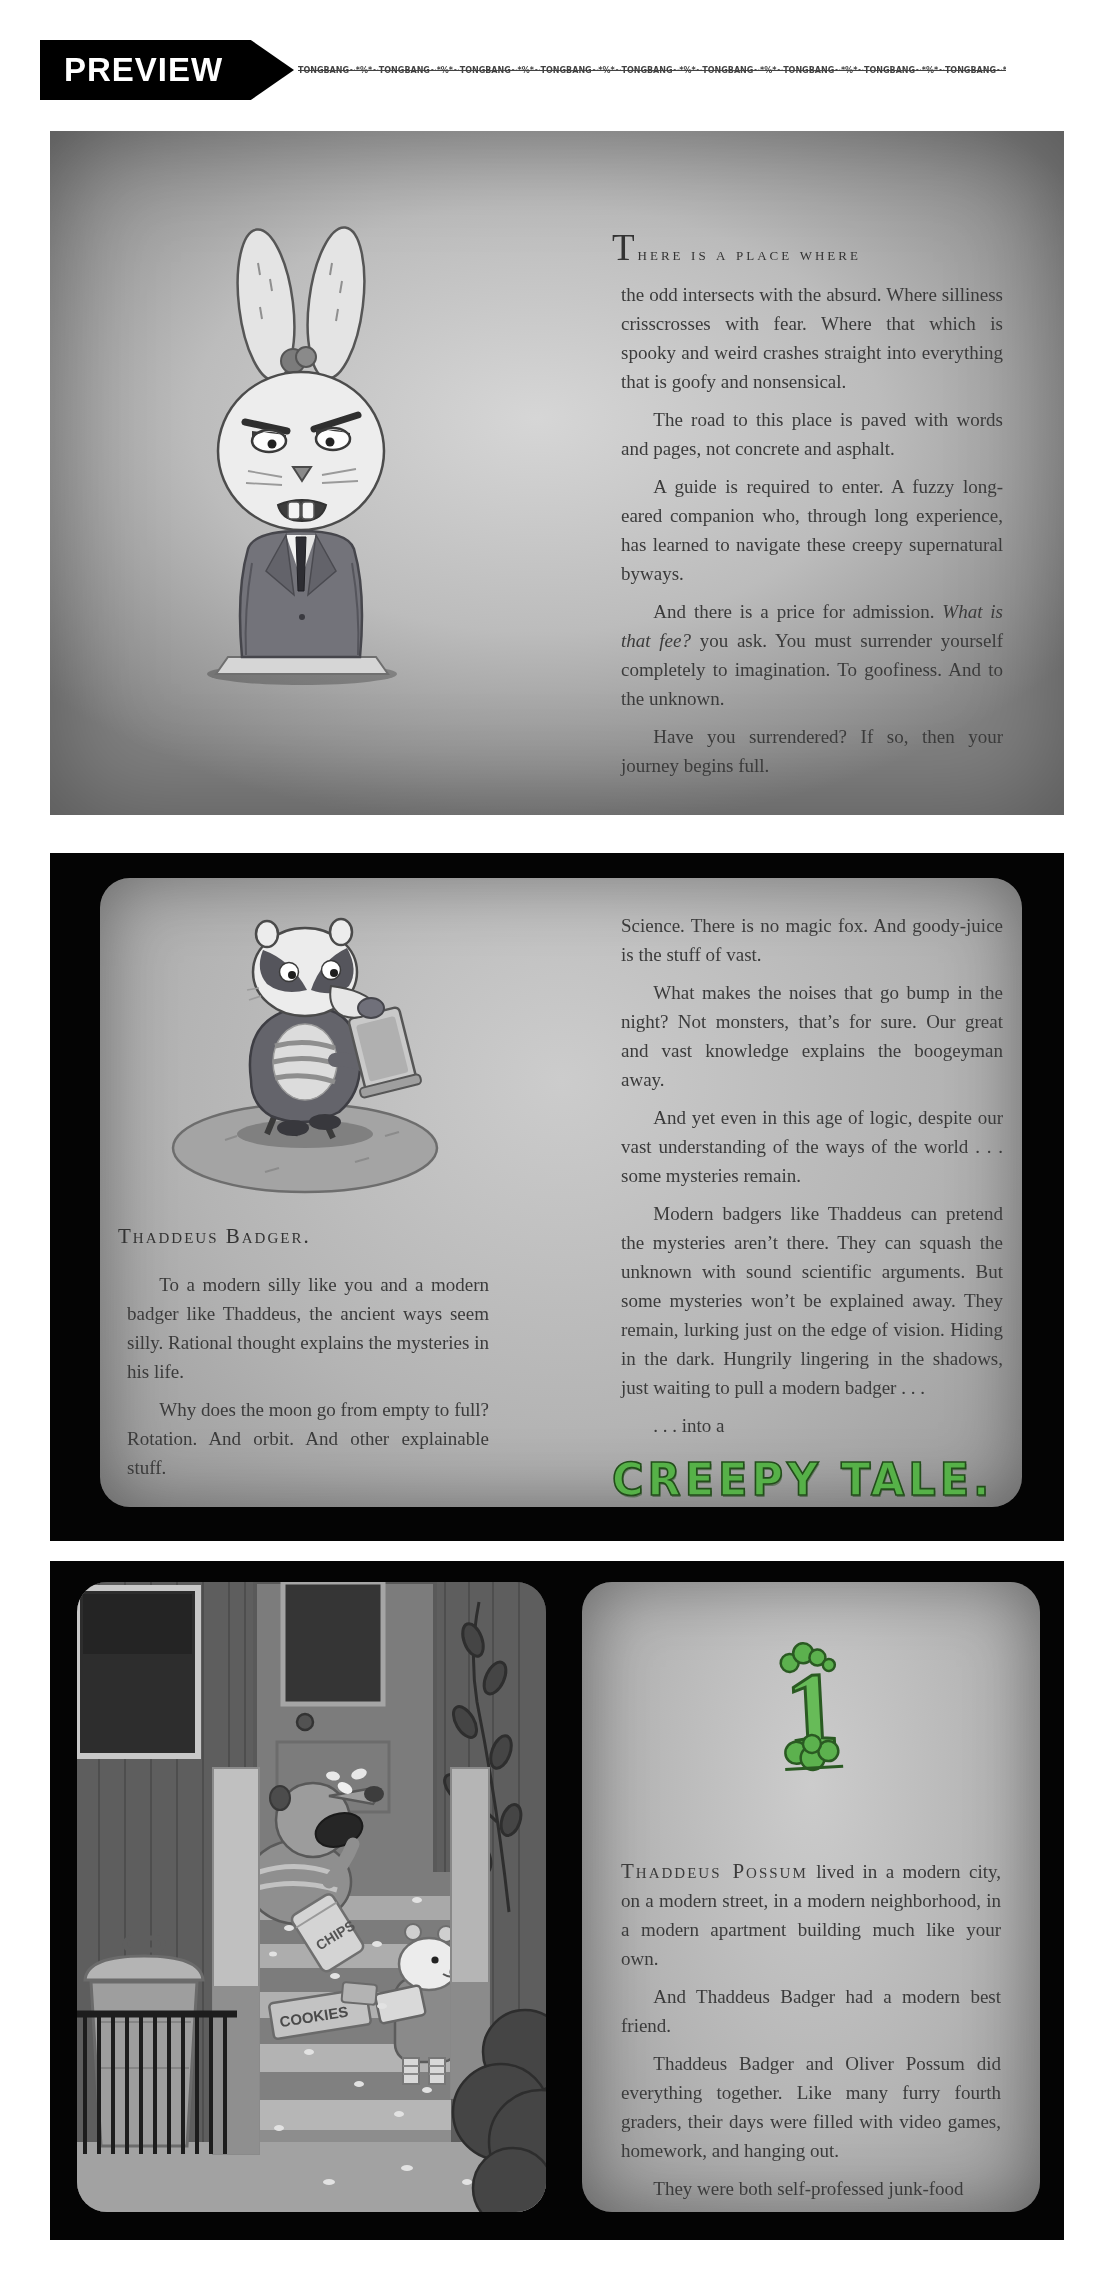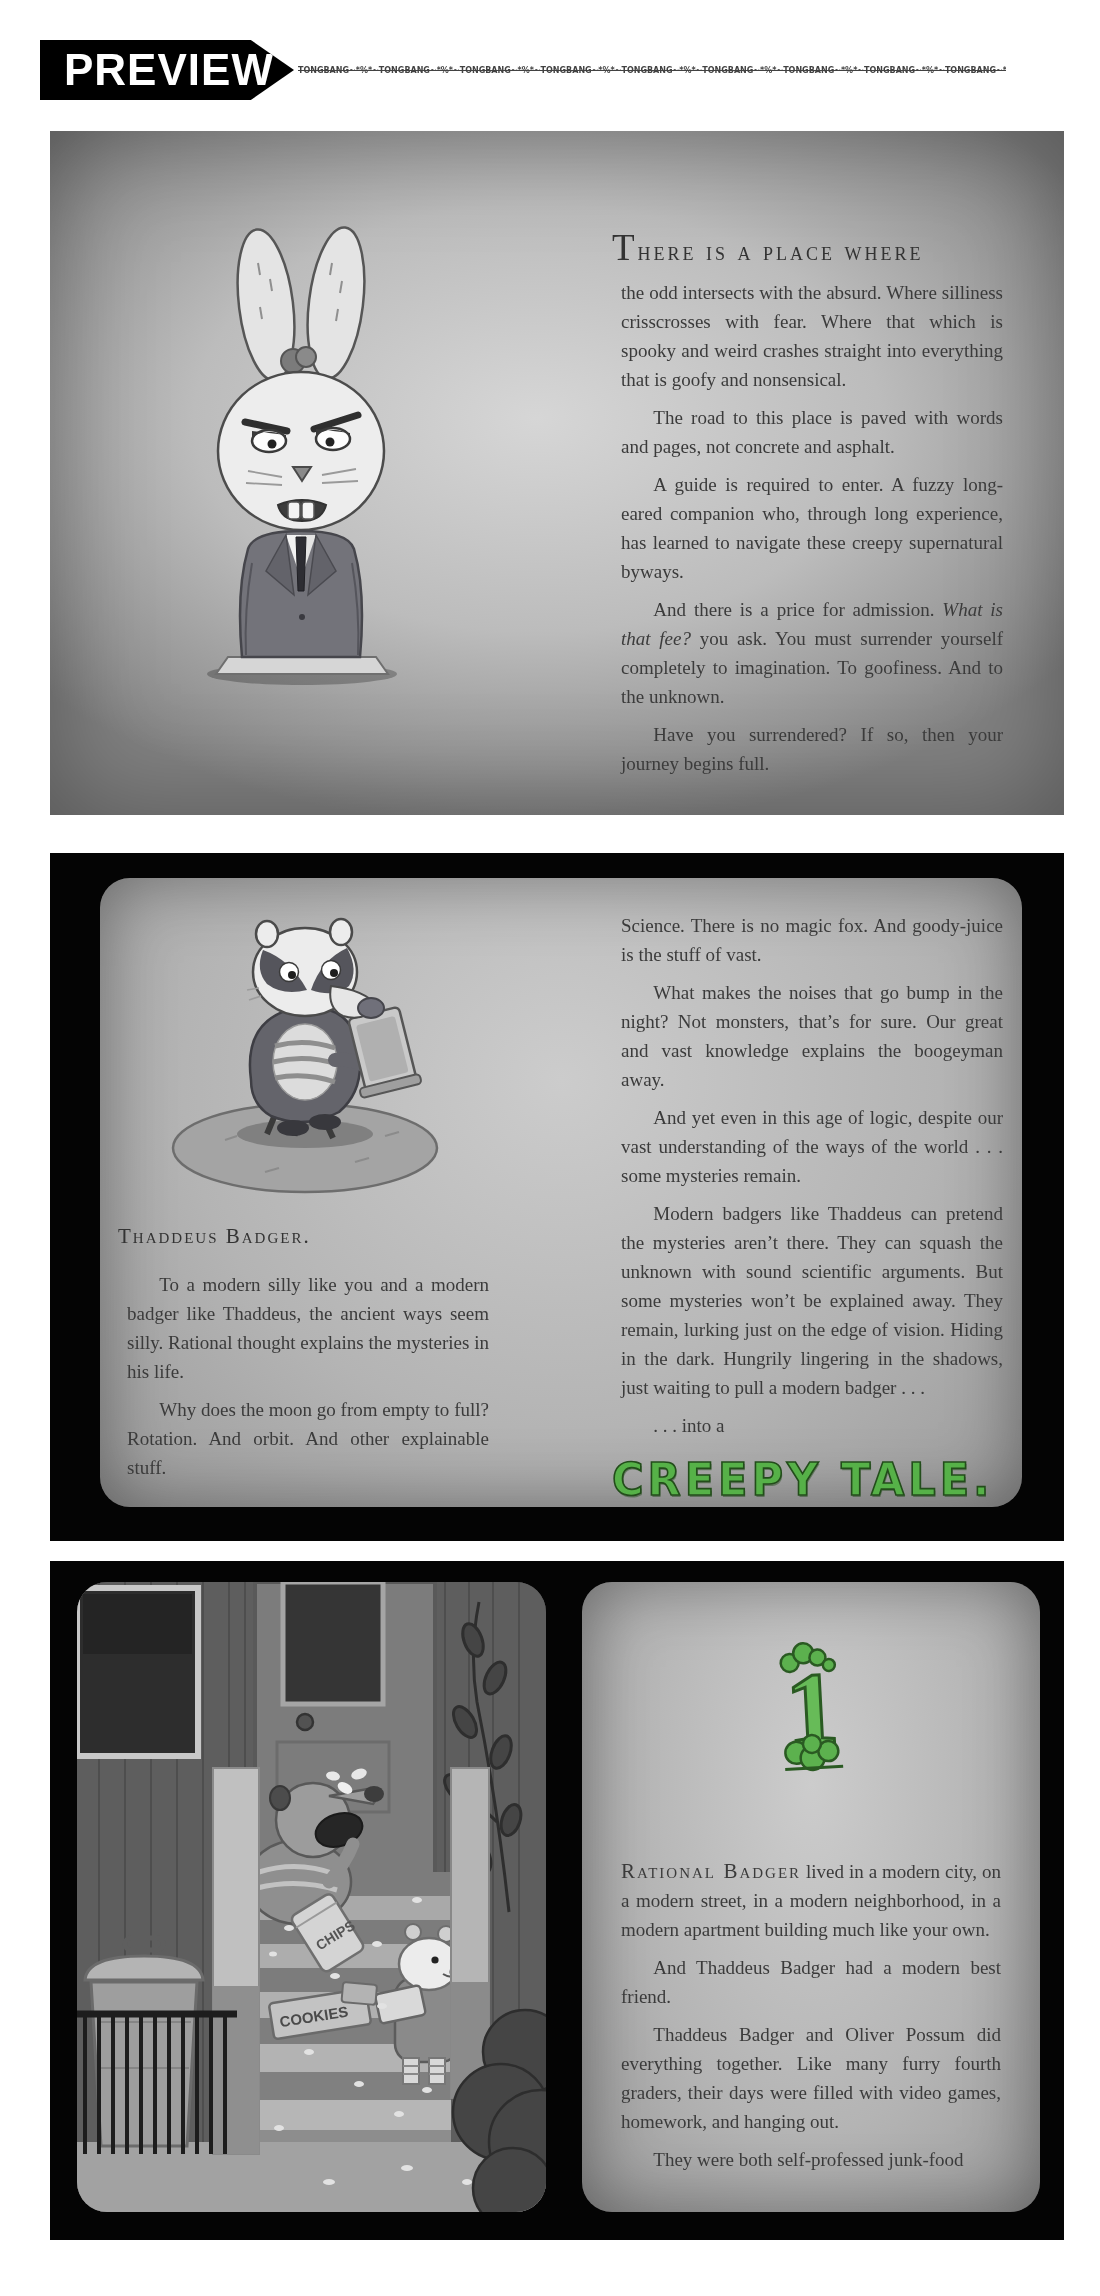--- a/index.html
+++ b/index.html
@@ -9,21 +9,21 @@
     -webkit-font-smoothing:antialiased;
   }
   
   .banner{
     position:absolute;left:40px;top:40px;width:254px;height:60px;background:#000;
     clip-path:polygon(0 0,83% 0,100% 50%,83% 100%,0 100%);
     display:flex;align-items:center;padding-left:24px;box-sizing:border-box;
   }
   .banner-label{
     color:#fff;font-family:"Liberation Sans","DejaVu Sans",sans-serif;
-    font-weight:bold;font-size:44px;letter-spacing:1px;
+    font-weight:bold;font-size:33px;letter-spacing:1px;
   }
   .watermark{
     position:absolute;left:298px;top:66px;width:708px;height:13px;overflow:hidden;
     font-family:"DejaVu Sans",sans-serif;font-size:8px;font-weight:bold;color:#222;
     white-space:nowrap;text-decoration:line-through;opacity:.85;letter-spacing:0;
   }
   
   .spread{position:absolute;left:50px;width:1014px;}
   .spread1{
     top:131px;height:684px;
@@ -44,21 +44,21 @@
     overflow:hidden;background:#5e5e5e;box-shadow:inset 0 0 70px rgba(0,0,0,.5);
   }
   .panel-left svg{display:block;}
   .panel-right{left:532px;top:21px;width:458px;height:630px;}
   
   .col{position:absolute;color:#3b3b3b;font-size:19px;line-height:29px;text-align:justify;}
   .col p{margin:9px;}
   .ind{text-indent:1.7em;}
   .sc{font-variant:small-caps;letter-spacing:2px;}
   .heading{
-    font-weight:normal;font-size:26px;line-height:34px;margin:0 0 5px 0;
+    font-weight:normal;font-size:18px;line-height:34px;margin:0 0 5px 0;
     letter-spacing:3px;color:#333;
   }
   .heading::first-letter{font-size:37px;}
   .s1col{left:562px;top:100px;width:400px;}
   .caption{font-size:21px;letter-spacing:2px;color:#333;margin-bottom:19px;}
   .leftcol{left:18px;top:344px;width:380px;}
   .rightcol{left:512px;top:24px;width:400px;}
   .ch1col{left:30px;top:266px;width:398px;}
   .lead-sc{font-variant:small-caps;font-size:21px;letter-spacing:2px;}
   .creepy{
@@ -385,21 +385,21 @@
               <circle cx="26" cy="112" r="11"></circle>
                 <circle cx="42" cy="118" r="12"></circle>
               <circle cx="58" cy="112" r="10"></circle>
                 <circle cx="42" cy="104" r="9"></circle>
             </g>
             <line x1="14" y1="128" x2="72" y2="128" stroke="#2a5a22" stroke-width="3"></line>
           </g>
         </svg>
       </div>
       <div class="col ch1col">
-        <p><span class="lead-sc">Rational Badger</span><span> lived in a modern city, on a modern street, in a modern neighborhood, in a modern apartment building much like your own.</span></p>
+        <p><span class="lead-sc">Thaddeus Possum</span><span> lived in a modern city, on a modern street, in a modern neighborhood, in a modern apartment building much like your own.</span></p>
         <p class="ind">And Thaddeus Badger had a modern best friend.</p>
         <p class="ind">Thaddeus Badger and Oliver Possum did everything together. Like many furry fourth graders, their days were filled with video games, homework, and hanging out.</p>
         <p class="ind">They were both self-professed junk-food</p>
       </div>
     </div>
   </section>
 
 </div>
 
 </body></html>

